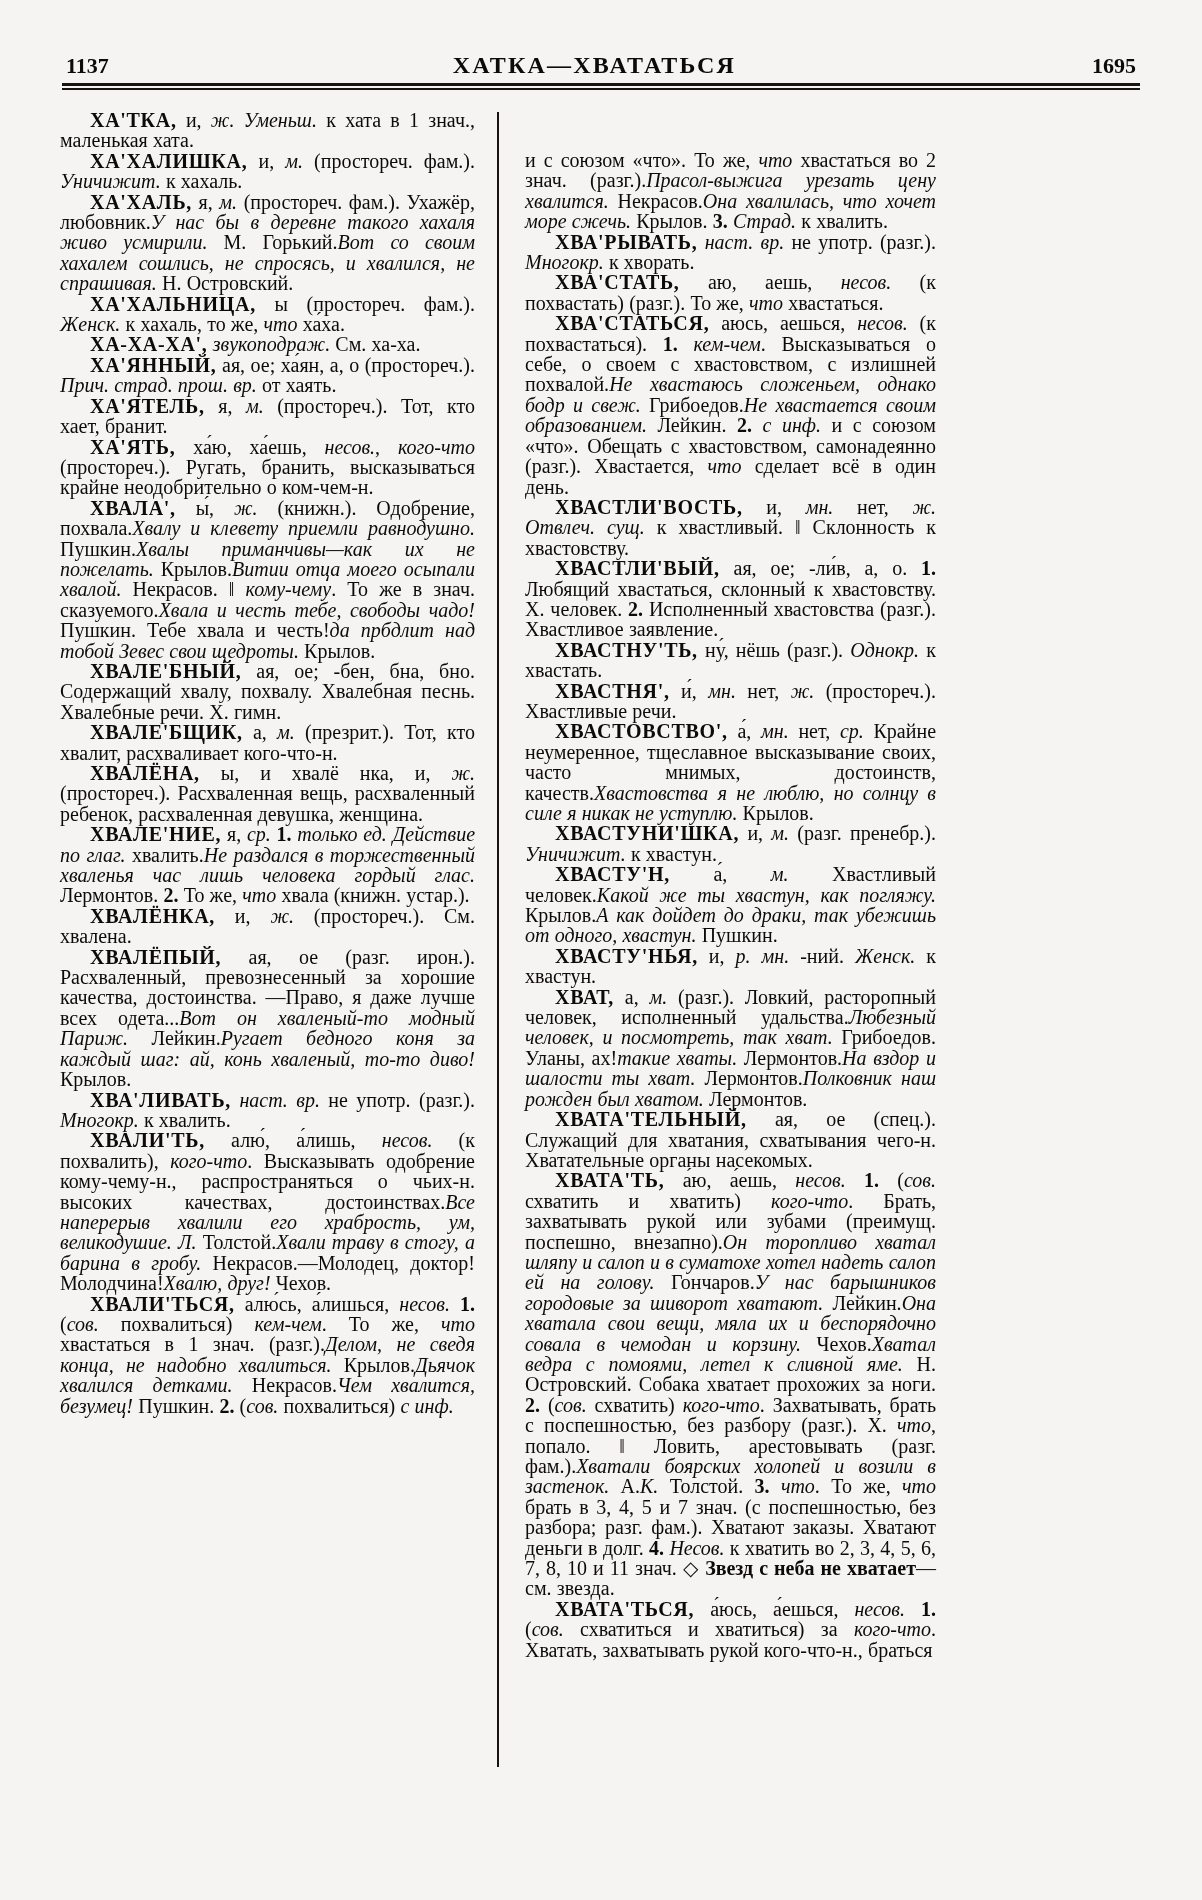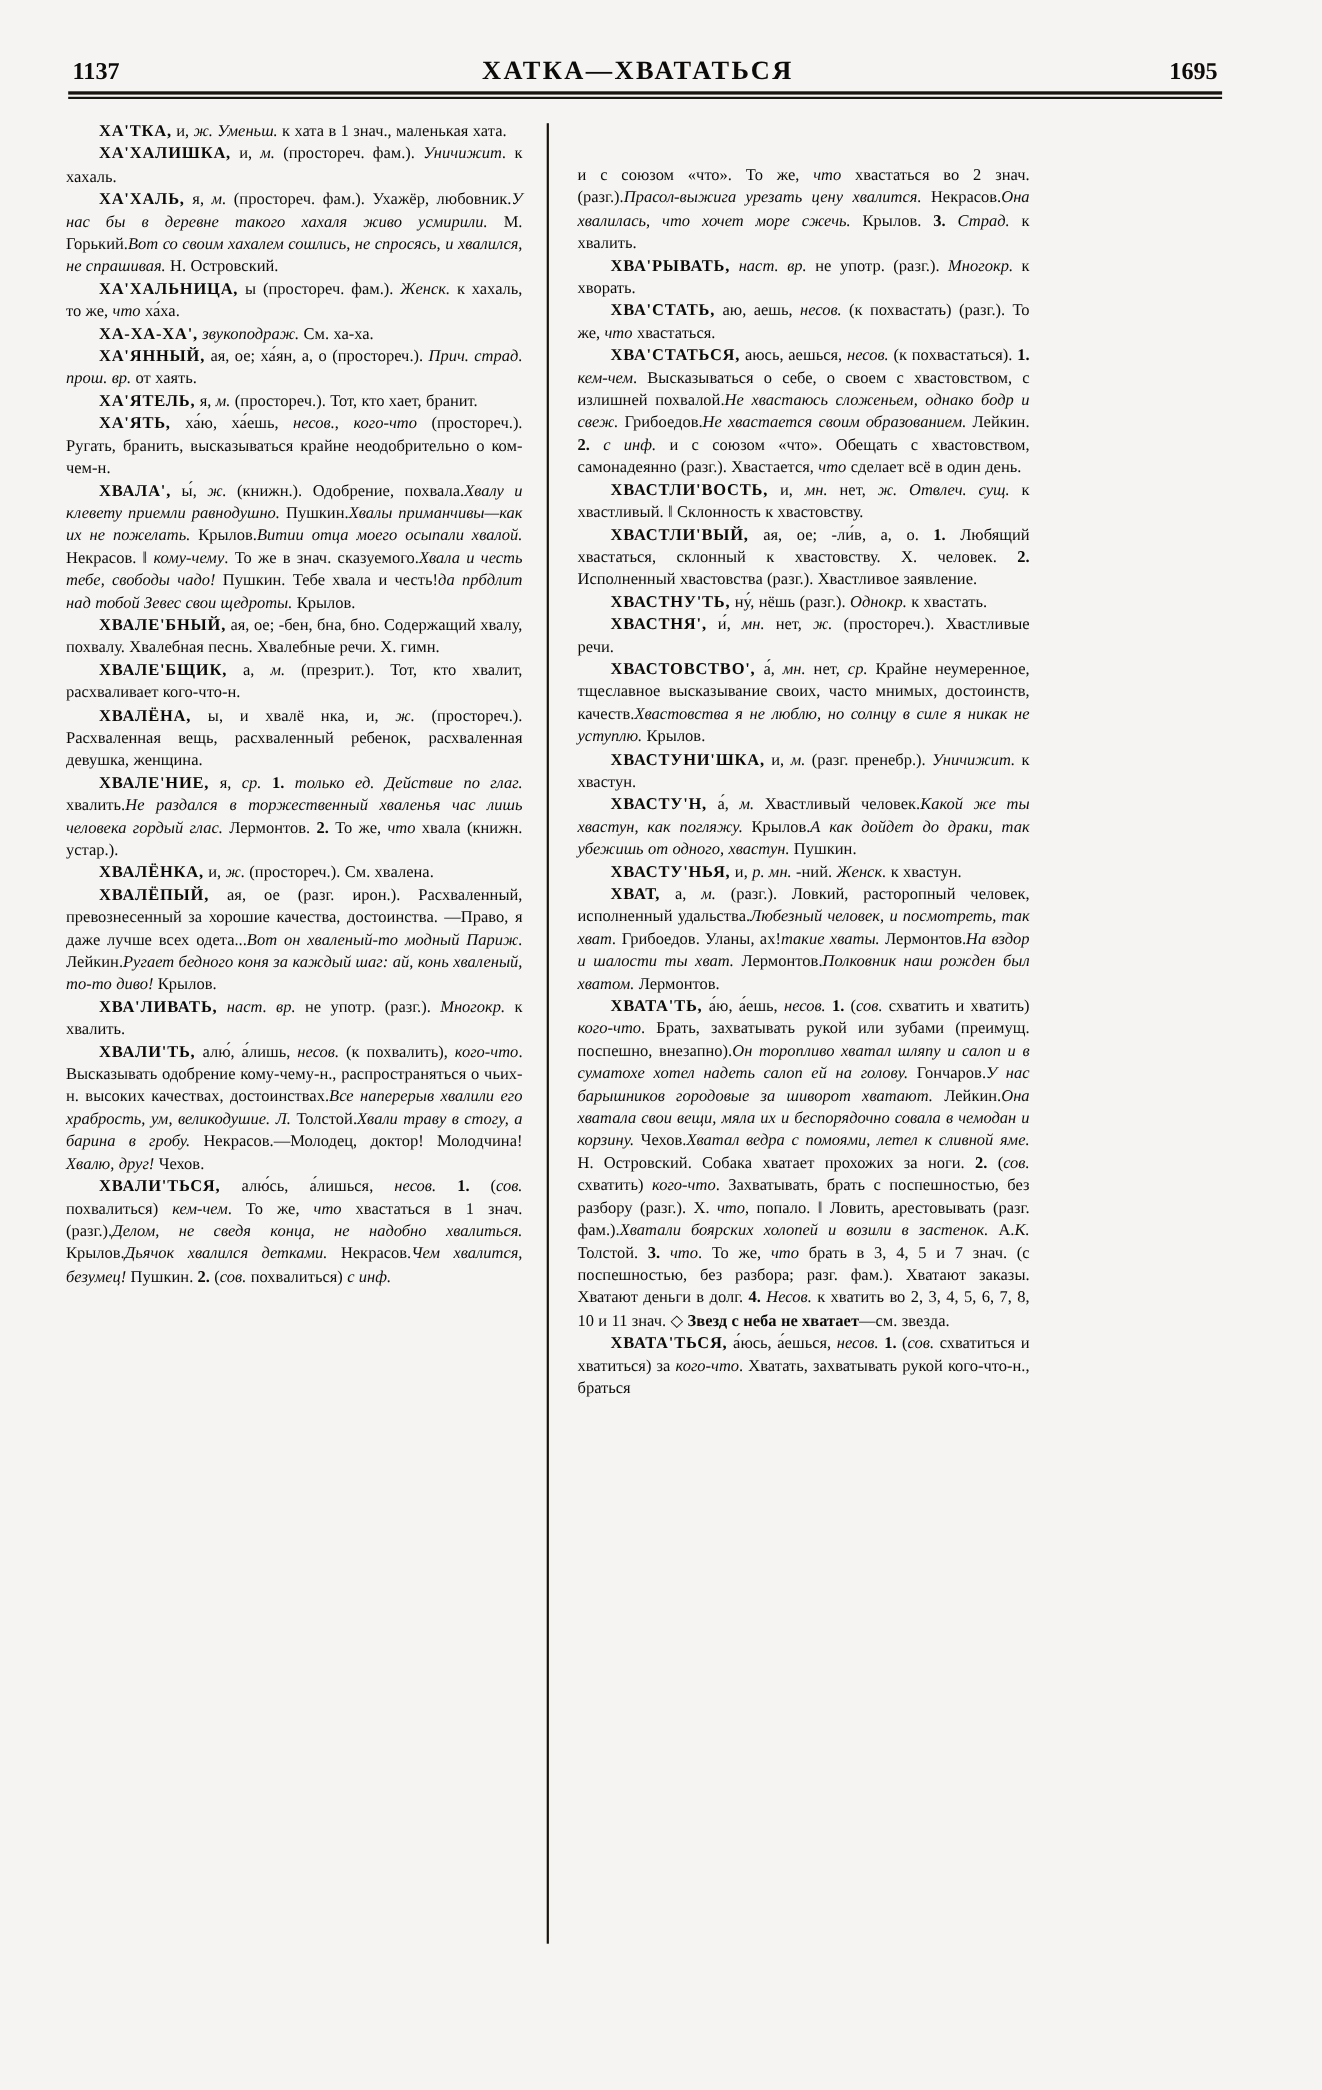--- a/index.html
+++ b/index.html
@@ -8,21 +8,21 @@
     background:#f4f2f0;
     font-family:"Liberation Serif","DejaVu Serif",serif;
     color:#0d0b0a;
     overflow:hidden;
   }
   .page{
     position:relative;
     width:1202px;height:1900px;
     background:#f6f4f2;
     box-sizing:border-box;
-    padding:52px 89px 0 60px;
+    padding:52px 60px 0 60px;
   }
   
   .runhead{
     display:flex;align-items:baseline;justify-content:space-between;
     font-weight:bold;
     letter-spacing:.4px;
     font-size:21px;
     padding:0 6px 4px 6px;
   }
   .runhead .folio{font-size:22px;letter-spacing:0;}
@@ -51,21 +51,21 @@
   .divider{
     width:2px;
     background:#17130f;
     margin:2px 0 0 0;
     height:1655px;
     flex:0 0 2px;
   }
 
   
   .entry{
-    font-size:15px;
+    font-size:20px;
     line-height:20.4px;
     text-align:justify;
     text-indent:30px;
     margin:0 0 0 0;
     -webkit-hyphens:none;hyphens:none;
     word-spacing:0.2px;
   }
   .entry.cont{text-indent:0;}
   b,.hw{font-weight:bold;}
   .hw{letter-spacing:.7px;}
@@ -119,18 +119,19 @@
         <p class="entry"><b class="hw">ХВА'СТАТЬСЯ,</b><span> аюсь, аешься, <i>несов.</i> (к похвастаться). <b class="num">1.</b> <i>кем-чем</i>. Высказываться о себе, о своем с хвастовством, с излишней похвалой.<i>Не хвастаюсь сложеньем, однако бодр и свеж.</i> Грибоедов.<i>Не хвастается своим образованием.</i> Лейкин. <b class="num">2.</b> <i>с инф.</i> и с союзом «что». Обещать с хвастовством, самонадеянно (разг.). Хвастается, <i>что</i> сделает всё в один день.</span></p>
         <p class="entry"><b class="hw">ХВАСТЛИ'ВОСТЬ,</b><span> и, <i>мн.</i> нет, <i>ж.</i> <i>Отвлеч.</i> <i>сущ.</i> к хвастливый. ‖ Склонность к хвастовству.</span></p>
         <p class="entry"><b class="hw">ХВАСТЛИ'ВЫЙ,</b><span> ая, ое; -ли́в, а, о. <b class="num">1.</b> Любящий хвастаться, склонный к хвастовству. Х. человек. <b class="num">2.</b> Исполненный хвастовства (разг.). Хвастливое заявление.</span></p>
         <p class="entry"><b class="hw">ХВАСТНУ'ТЬ,</b><span> ну́, нёшь (разг.). <i>Однокр.</i> к хвастать.</span></p>
         <p class="entry"><b class="hw">ХВАСТНЯ',</b><span> и́, <i>мн.</i> нет, <i>ж.</i> (простореч.). Хвастливые речи.</span></p>
         <p class="entry"><b class="hw">ХВАСТОВСТВО',</b><span> а́, <i>мн.</i> нет, <i>ср.</i> Крайне неумеренное, тщеславное высказывание своих, часто мнимых, достоинств, качеств.<i>Хвастовства я не люблю, но солнцу в силе я никак не уступлю.</i> Крылов.</span></p>
         <p class="entry"><b class="hw">ХВАСТУНИ'ШКА,</b><span> и, <i>м.</i> (разг. пренебр.). <i>Уничижит.</i> к хвастун.</span></p>
         <p class="entry"><b class="hw">ХВАСТУ'Н,</b><span> а́, <i>м.</i> Хвастливый человек.<i>Какой же ты хвастун, как погляжу.</i> Крылов.<i>А как дойдет до драки, так убежишь от одного, хвастун.</i> Пушкин.</span></p>
         <p class="entry"><b class="hw">ХВАСТУ'НЬЯ,</b><span> и, <i>р.</i> <i>мн.</i> -ний. <i>Женск.</i> к хвастун.</span></p>
         <p class="entry"><b class="hw">ХВАТ,</b><span> а, <i>м.</i> (разг.). Ловкий, расторопный человек, исполненный удальства.<i>Любезный человек, и посмотреть, так хват.</i> Грибоедов. Уланы, ах!<i>такие хваты.</i> Лермонтов.<i>На вздор и шалости ты хват.</i> Лермонтов.<i>Полковник наш рожден был хватом.</i> Лермонтов.</span></p>
+        <p class="entry"><b class="hw">ХВАТА'ТЕЛЬНЫЙ,</b><span> ая, ое (спец.). Служащий для хватания, схватывания чего-н. Хватательные органы насекомых.</span></p>
         <p class="entry"><b class="hw">ХВАТА'ТЬ,</b><span> а́ю, а́ешь, <i>несов.</i> <b class="num">1.</b> (<i>сов.</i> схватить и хватить) <i>кого-что</i>. Брать, захватывать рукой или зубами (преимущ. поспешно, внезапно).<i>Он торопливо хватал шляпу и салоп и в суматохе хотел надеть салоп ей на голову.</i> Гончаров.<i>У нас барышников городовые за шиворот хватают.</i> Лейкин.<i>Она хватала свои вещи, мяла их и беспорядочно совала в чемодан и корзину.</i> Чехов.<i>Хватал ведра с помоями, летел к сливной яме.</i> Н. Островский. Собака хватает прохожих за ноги. <b class="num">2.</b> (<i>сов.</i> схватить) <i>кого-что</i>. Захватывать, брать с поспешностью, без разбору (разг.). Х. <i>что</i>, попало. ‖ Ловить, арестовывать (разг. фам.).<i>Хватали боярских холопей и возили в застенок.</i> А.<i>К.</i> Толстой. <b class="num">3.</b> <i>что</i>. То же, <i>что</i> брать в 3, 4, 5 и 7 знач. (с поспешностью, без разбора; разг. фам.). Хватают заказы. Хватают деньги в долг. <b class="num">4.</b> <i>Несов.</i> к хватить во 2, 3, 4, 5, 6, 7, 8, 10 и 11 знач. <span class="dia">◇</span> <b>Звезд с неба не хватает</b>—см. звезда.</span></p>
         <p class="entry"><b class="hw">ХВАТА'ТЬСЯ,</b><span> а́юсь, а́ешься, <i>несов.</i> <b class="num">1.</b> (<i>сов.</i> схватиться и хватиться) за <i>кого-что</i>. Хватать, захватывать рукой кого-что-н., браться</span></p>
       </div>
   </div>
 
 </div>
 
 </body></html>

